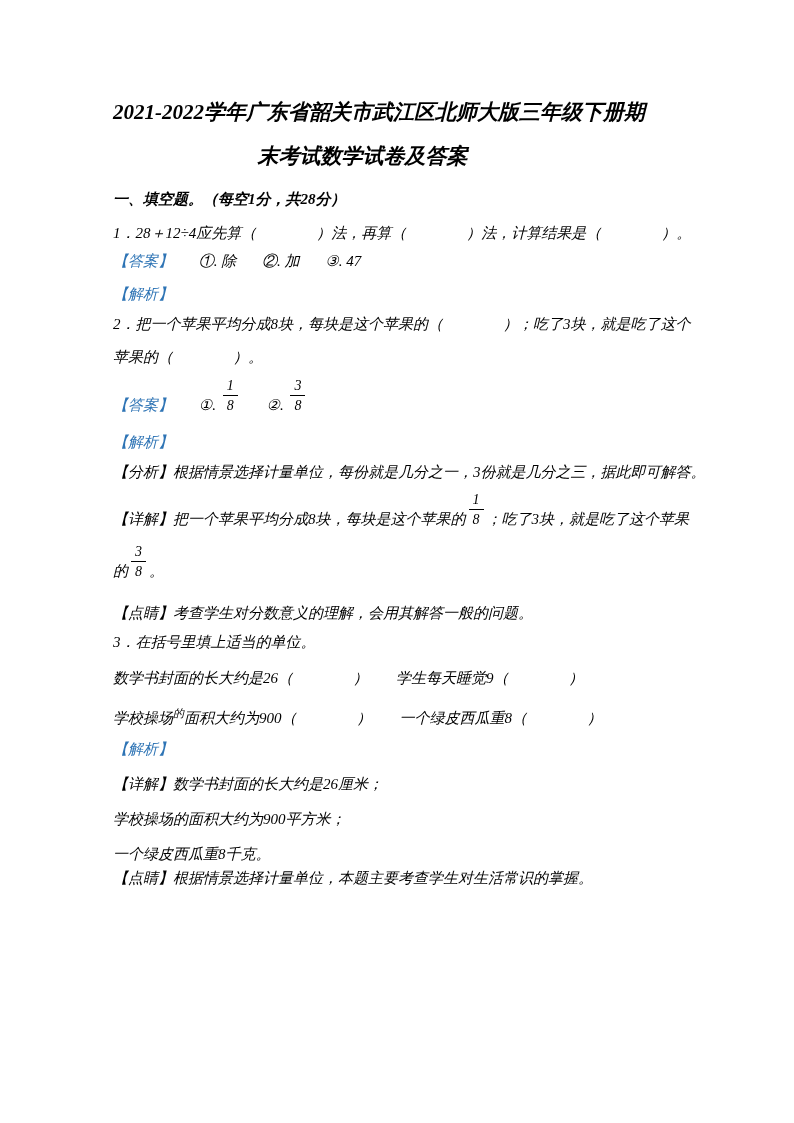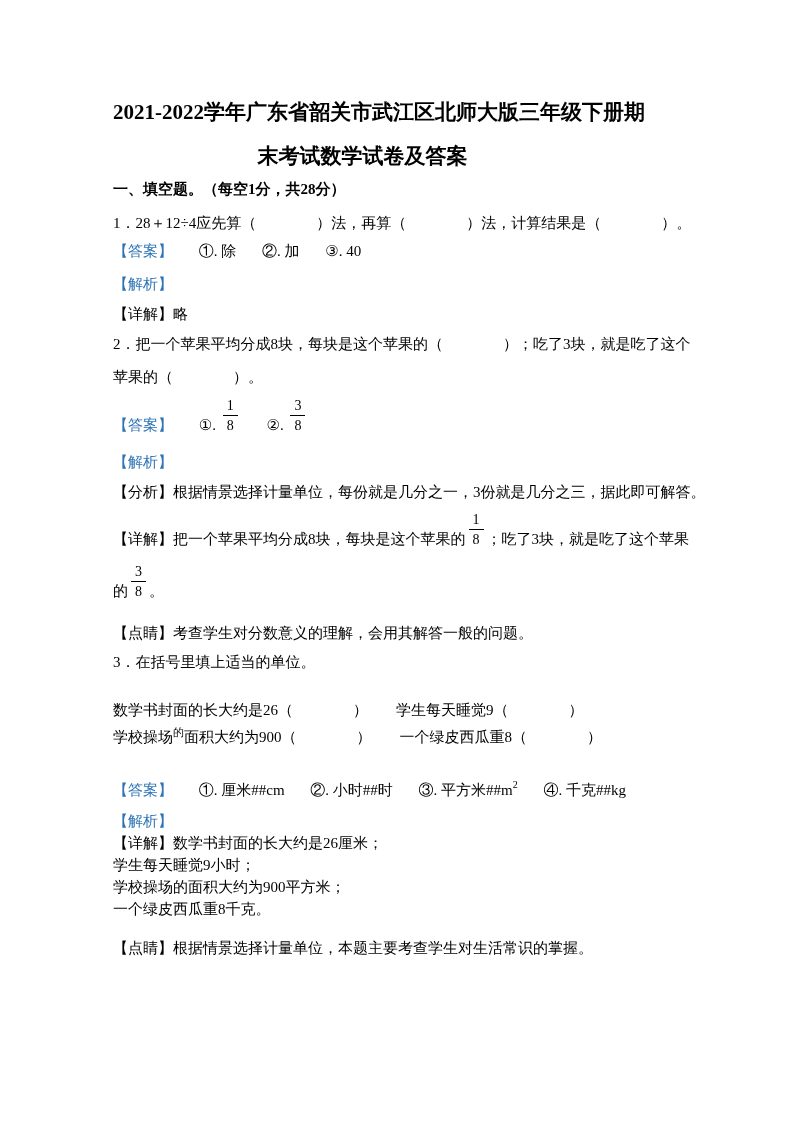--- a/index.html
+++ b/index.html
@@ -3,21 +3,21 @@
 <meta charset="utf-8">
 <style>
   html,body{margin:0;padding:0;background:#ffffff;}
   body{
     width:794px;height:1123px;overflow:hidden;
     font-family:"Liberation Serif","DejaVu Serif",serif;
     color:#000;
   }
   .page{
     width:704px;height:1123px;box-sizing:border-box;
-    padding:90px 92px 0 113px;overflow:hidden;background:#fff;
+    padding:90px 92px 0 113px;overflow:hidden;background:#fff;font-style:italic;
   }
   .title-line{
     font-size:21px;font-weight:bold;text-align:center;line-height:44px;
     white-space:nowrap;
   }
   .line{
     font-size:15px;line-height:22px;margin:0;white-space:nowrap;
   }
   .sec-heading{font-weight:bold;}
   .lbl{color:var(--label-blue,#2E74B5);}
@@ -28,50 +28,47 @@
     margin:0 3px;
   }
   .frac .num{
     display:block;font-size:14px;line-height:19px;
     border-bottom:1px solid #000;padding:0 4px;
   }
   .frac .den{display:block;font-size:14px;line-height:19px;padding:0 4px;}
   .sup-zh{font-size:11px;vertical-align:6px;}
   .sup{font-size:10px;vertical-align:7px;}
   
-  .m3{margin-top:17px}.m4{margin-top:20px}.m6{margin-top:6px}.m7{margin-top:7px}
-  .m8{margin-top:8px}.m9{margin-top:9px}.m10{}.m11{margin-top:11px}
-  .m12{margin-top:12px}.m13{}.m14{margin-top:26px}.m15{margin-top:15px}
+  .m3{margin-top:2px}.m4{margin-top:20px}.m6{margin-top:6px}.m7{margin-top:7px}
+  .m8{margin-top:8px}.m9{margin-top:9px}.m10{margin-top:10px}.m11{margin-top:11px}
+  .m12{margin-top:12px}.m13{margin-top:13px}.m14{margin-top:14px}.m15{margin-top:15px}
 </style>
 </head>
 <body>
 
 <div class="page">
 
   <div class="title-line">2021-2022学年广东省韶关市武江区北师大版三年级下册期</div>
   <div class="title-line">末考试数学试卷及答案</div>
 
   <p class="line sec-heading m10">一、填空题。（每空1分，共28分）</p>
 
   <p class="line m12">1．28＋12÷4应先算（　　　　）法，再算（　　　　）法，计算结果是（　　　　）。</p>
 
   <p class="line m6">
     <span class="lbl">【答案】</span>
     <span class="ans-item">①. 除</span>
     <span class="ans-item">②. 加</span>
-    <span class="ans-item">③. 40</span>
+    <span class="ans-item">③. 47</span>
   </p>
 
   <p class="line m11">
     <span class="lbl">【解析】</span>
   </p>
 
-  <p class="line m8">
-    <span>【详解】</span><span>略</span>
-  </p>
 
   <p class="line m8">2．把一个苹果平均分成8块，每块是这个苹果的（　　　　）；吃了3块，就是吃了这个</p>
   <p class="line m11">苹果的（　　　　）。</p>
 
   <p class="line m8">
     <span class="lbl">【答案】</span>
     <span class="ans-item">①.</span>
     <span class="frac"><span class="num">1</span><span class="den">8</span></span>
     <span class="ans-item">②.</span>
     <span class="frac"><span class="num">3</span><span class="den">8</span></span>
@@ -100,38 +97,30 @@
   <p class="line m7">3．在括号里填上适当的单位。</p>
 
   <p class="line m14">
     <span>数学书封面的长大约是26（　　　　）</span><span class="gap28">学生每天睡觉9（　　　　）</span>
   </p>
 
   <p class="line m13">
     <span>学校操场</span><span class="sup-zh">的</span><span>面积大约为900（　　　　）</span><span class="gap28">一个绿皮西瓜重8（　　　　）</span>
   </p>
 
-  <p class="line m14">
-    <span class="lbl">【答案】</span>
-    <span class="ans-item">①. 厘米##cm</span>
-    <span class="ans-item">②. 小时##时</span>
-    <span class="ans-item"><span>③. 平方米##m</span><span class="sup">2</span></span>
-    <span class="ans-item">④. 千克##kg</span>
-  </p>
 
   <p class="line m9">
     <span class="lbl">【解析】</span>
   </p>
 
 
   <p class="line m13">
     <span>【详解】</span><span>数学书封面的长大约是26厘米；</span>
   </p>
 
-  <p class="line m13">学生每天睡觉9小时；</p>
   <p class="line m13">学校操场的面积大约为900平方米；</p>
   <p class="line m13">一个绿皮西瓜重8千克。</p>
 
   <p class="line m3">
     <span>【点睛】</span><span>根据情景选择计量单位，本题主要考查学生对生活常识的掌握。</span>
   </p>
 
 </div>
 
 </body></html>

